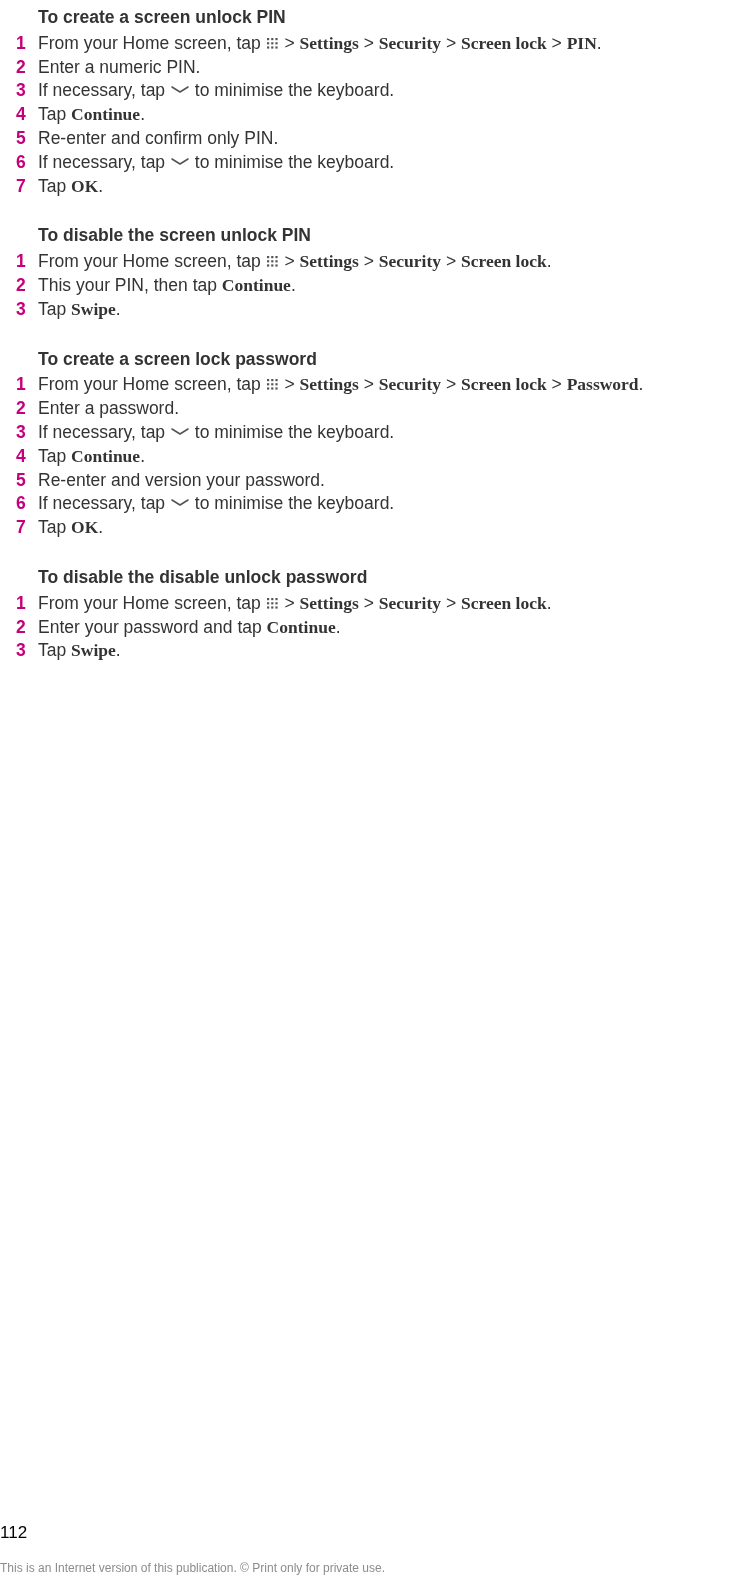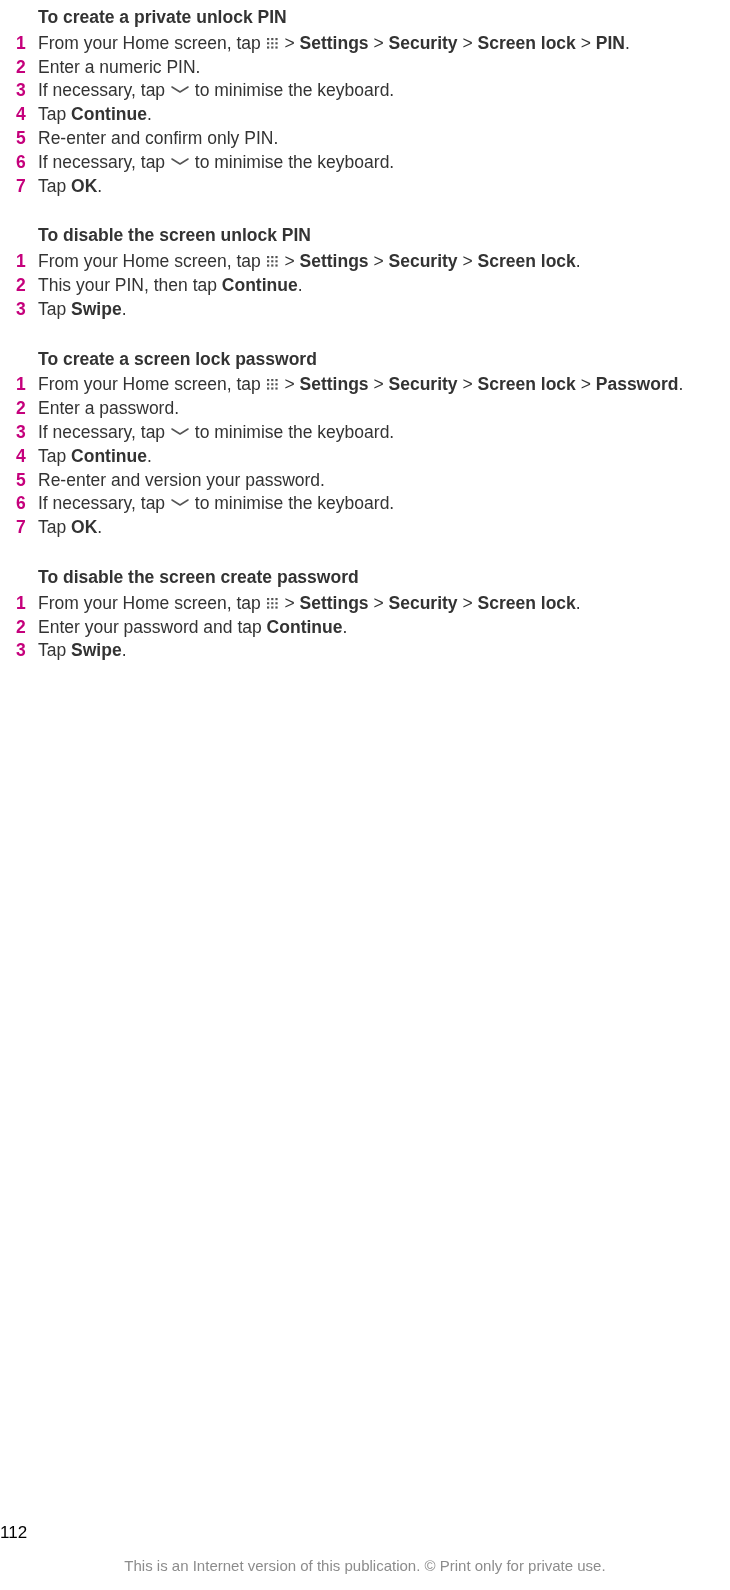--- a/index.html
+++ b/index.html
@@ -37,21 +37,21 @@
   }
   ol.steps li::before {
     content: counter(step);
     position: absolute;
     left: 0;
     top: 0;
     color: #c5007c;
     font-weight: bold;
     font-size: 17.5px;
   }
-  .b { font-weight: bold; color: #333333; }
+  .b { font-weight: bold; color: #333333; font-family: Liberation Serif, serif; }
   .inline-icon {
     display: inline-block;
     vertical-align: -2px;
     width: 16px;
     height: 14px;
     position: relative;
   }
   .apps-icon {
     width: 14px; height: 14px;
     vertical-align: -2px;
@@ -66,30 +66,30 @@
     bottom: 46px;
     left: 0; width: 100%;
     text-align: left;
     color: #000000;
     font-size: 17px;
   }
   .footer-note {
     position: absolute;
     bottom: 14px;
     left: 0; width: 100%;
-    text-align: center;
+    text-align: left;
     color: #8c8c8c;
-    font-size: 15px;
+    font-size: 12px;
   }
 </style>
 </head>
 <body>
 
 <div class="content" id="doc-root">
-    <div class="section-title first">To create a private unlock PIN</div>
+    <div class="section-title first">To create a screen unlock PIN</div>
     <ol class="steps">
       <li><span>From your Home screen, tap </span><span class="inline-icon apps-icon"><svg width="14" height="14" viewBox="0 0 14 14">
             <rect x="1" y="1" width="2.2" height="2.2" fill="#555"></rect>
             <rect x="5.2" y="1" width="2.2" height="2.2" fill="#555"></rect>
             <rect x="9.4" y="1" width="2.2" height="2.2" fill="#555"></rect>
             <rect x="1" y="5.2" width="2.2" height="2.2" fill="#555"></rect>
             <rect x="5.2" y="5.2" width="2.2" height="2.2" fill="#555"></rect>
             <rect x="9.4" y="5.2" width="2.2" height="2.2" fill="#555"></rect>
             <rect x="1" y="9.4" width="2.2" height="2.2" fill="#555"></rect>
             <rect x="5.2" y="9.4" width="2.2" height="2.2" fill="#555"></rect>
@@ -139,21 +139,21 @@
       <li><span>If necessary, tap </span><span class="inline-icon chevron-icon"><svg width="20" height="10" viewBox="0 0 20 10">
             <path d="M2 2 L10 7 L18 2" stroke="#555" stroke-width="1.6" fill="none" stroke-linecap="round" stroke-linejoin="round"></path>
           </svg></span><span> to minimise the keyboard.</span></li>
       <li><span>Tap </span><span class="b">Continue</span><span>.</span></li>
       <li><span>Re-enter and version your password.</span></li>
       <li><span>If necessary, tap </span><span class="inline-icon chevron-icon"><svg width="20" height="10" viewBox="0 0 20 10">
             <path d="M2 2 L10 7 L18 2" stroke="#555" stroke-width="1.6" fill="none" stroke-linecap="round" stroke-linejoin="round"></path>
           </svg></span><span> to minimise the keyboard.</span></li>
       <li><span>Tap </span><span class="b">OK</span><span>.</span></li>
     </ol>
-    <div class="section-title mt">To disable the screen create password</div>
+    <div class="section-title mt">To disable the disable unlock password</div>
     <ol class="steps">
       <li><span>From your Home screen, tap </span><span class="inline-icon apps-icon"><svg width="14" height="14" viewBox="0 0 14 14">
             <rect x="1" y="1" width="2.2" height="2.2" fill="#555"></rect>
             <rect x="5.2" y="1" width="2.2" height="2.2" fill="#555"></rect>
             <rect x="9.4" y="1" width="2.2" height="2.2" fill="#555"></rect>
             <rect x="1" y="5.2" width="2.2" height="2.2" fill="#555"></rect>
             <rect x="5.2" y="5.2" width="2.2" height="2.2" fill="#555"></rect>
             <rect x="9.4" y="5.2" width="2.2" height="2.2" fill="#555"></rect>
             <rect x="1" y="9.4" width="2.2" height="2.2" fill="#555"></rect>
             <rect x="5.2" y="9.4" width="2.2" height="2.2" fill="#555"></rect>

